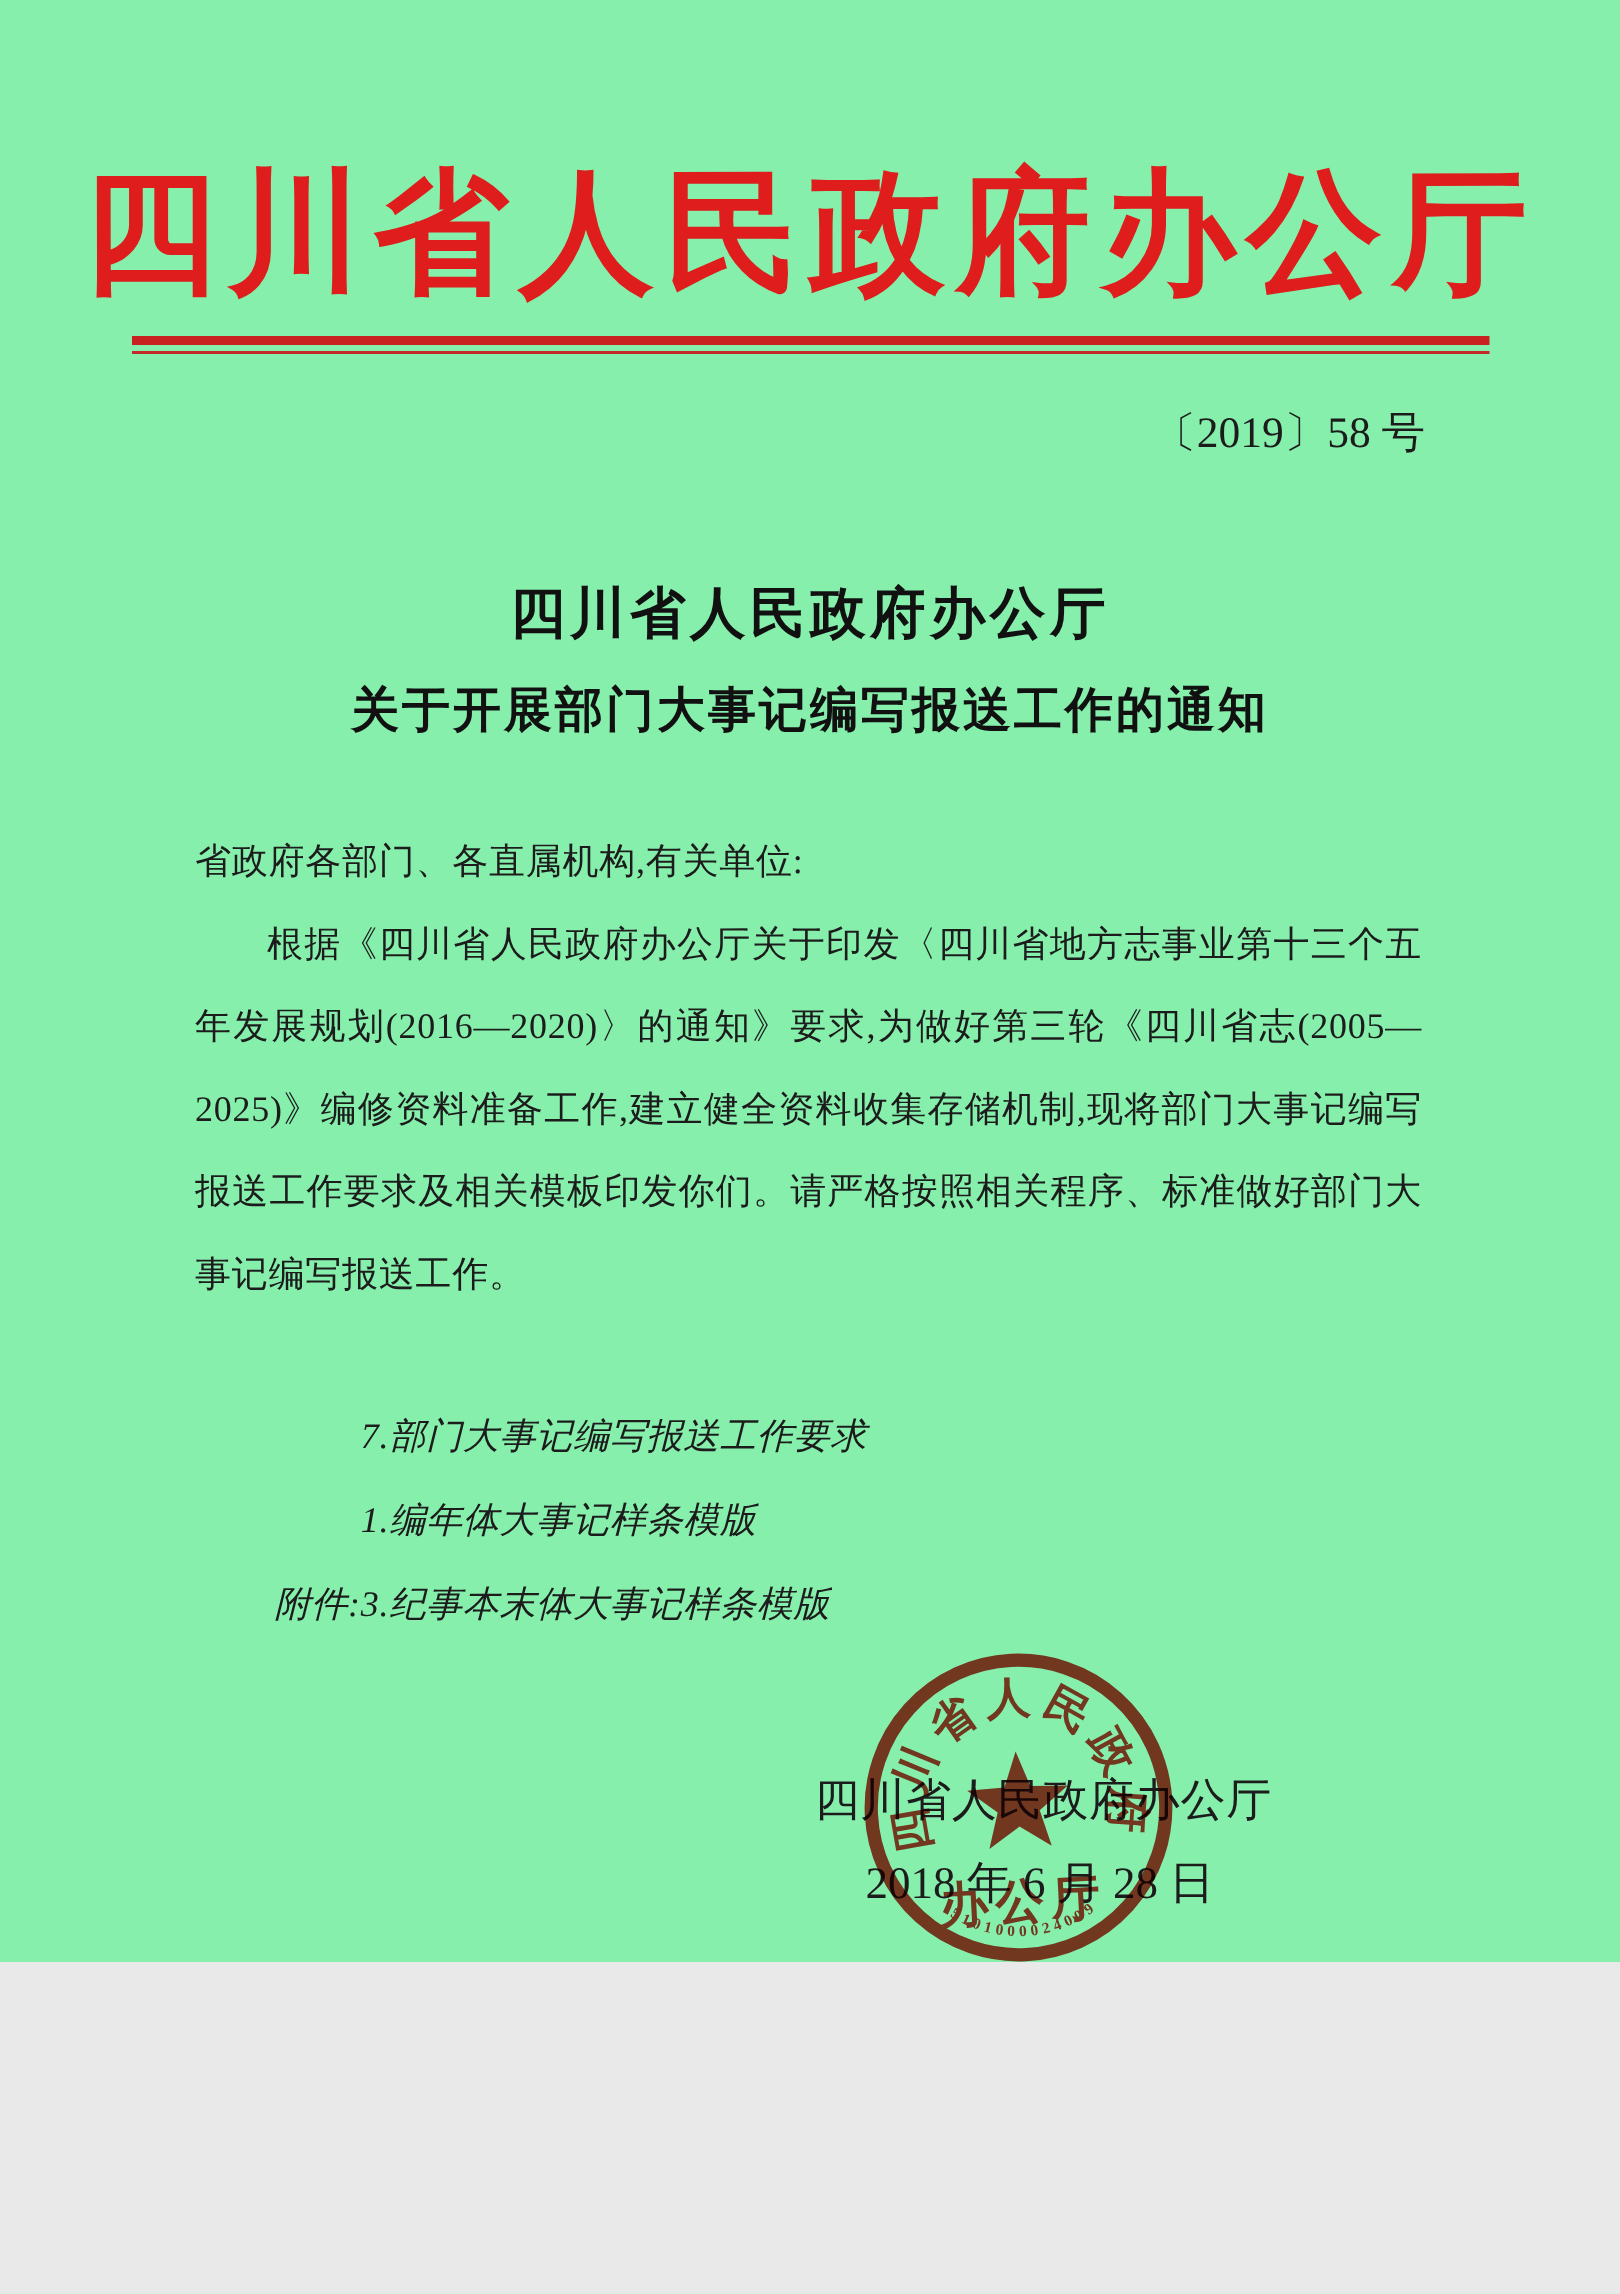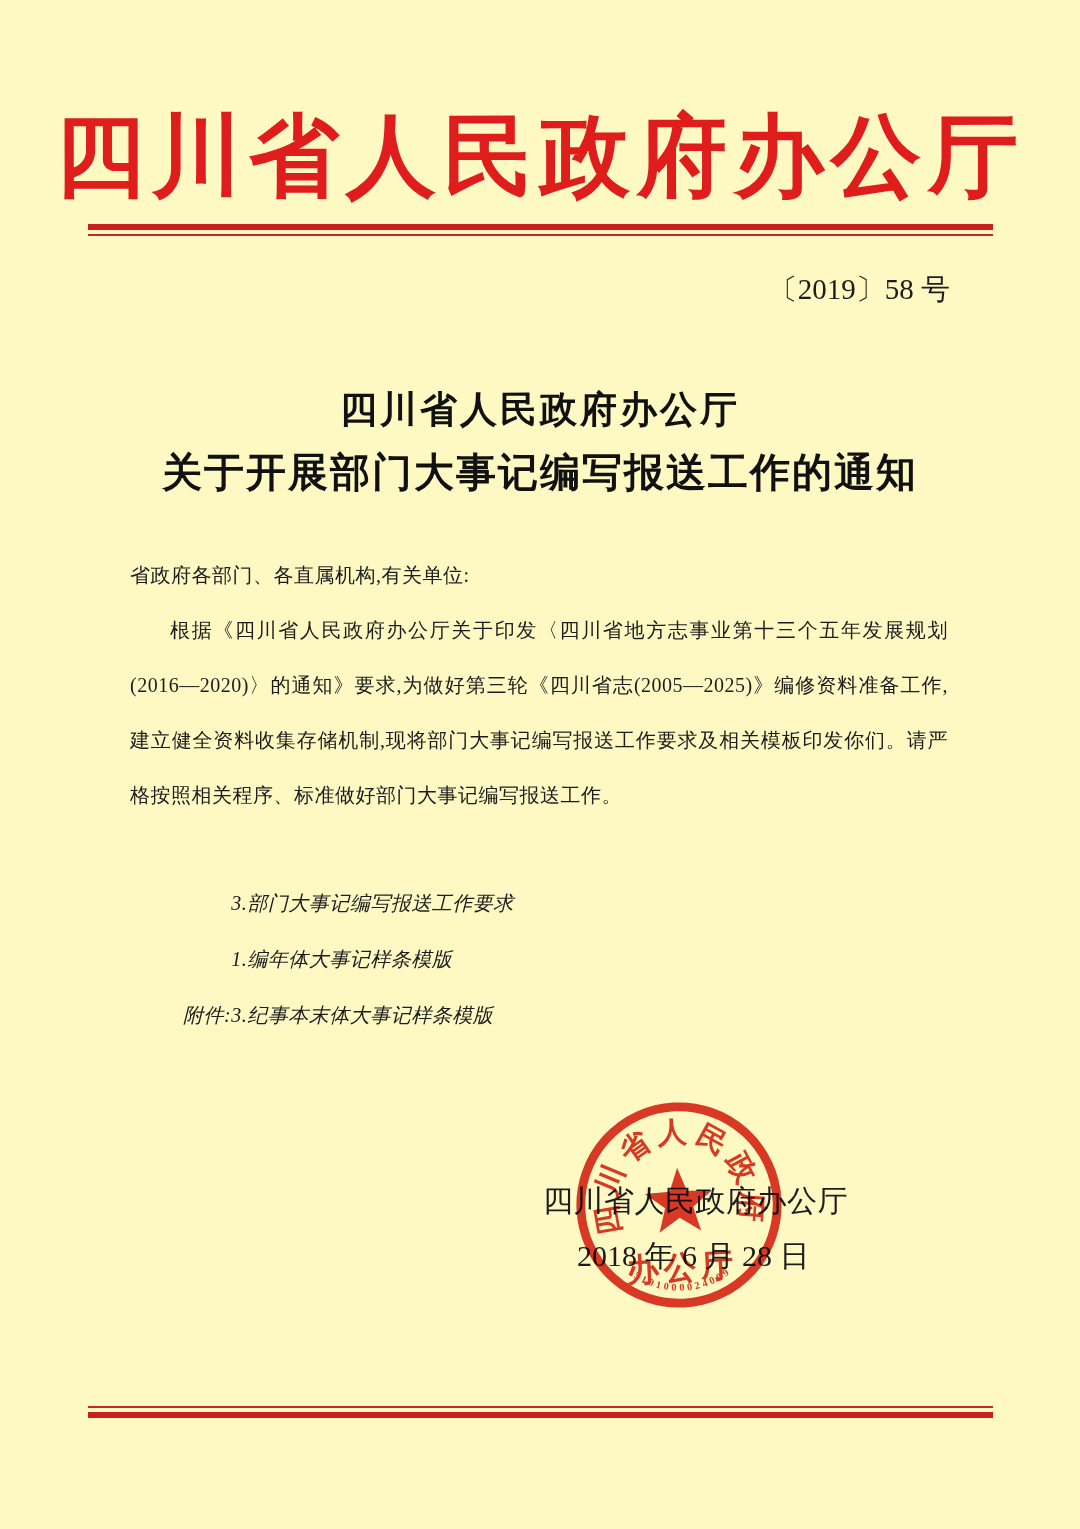--- a/index.html
+++ b/index.html
@@ -3,23 +3,23 @@
 <meta charset="utf-8">
 <style>
   html, body {
     margin: 0;
     padding: 0;
     background: #e9e9e9;
   }
   .page {
     position: relative;
     width: 1080px;
-    height: 1529px;
+    height: 1308px;
     margin: 0 auto;
-    background: #fef9c3;
+    background: #86efac;
     overflow: hidden;
     font-family: "Liberation Serif", "DejaVu Serif", serif;
     color: #1c1c1c;
   }
 
   
   .letterhead {
     position: absolute;
     top: 102px;
     left: 0;
@@ -69,33 +69,33 @@
     color: #111;
   }
   .title-line1 {
     font-size: 37px;
     line-height: 44px;
     letter-spacing: 3px;
     white-space: nowrap;
   }
   .title-line2 {
     margin-top: 17px;
-    font-size: 40px;
+    font-size: 32px;
     line-height: 48px;
     letter-spacing: 2px;
     white-space: nowrap;
   }
 
   
   .body-block {
     position: absolute;
     top: 548px;
     left: 130px;
     width: 818px;
-    font-size: 20px;
+    font-size: 24px;
     line-height: 55px;
     letter-spacing: 0.5px;
   }
   .salutation { margin: 0; }
   .main-para {
     margin: 0;
     text-indent: 2em;
     text-align: justify;
     text-justify: inter-ideograph;
   }
@@ -170,21 +170,21 @@
     <div class="title-line2">关于开展部门大事记编写报送工作的通知</div>
   </div>
 
   <div class="body-block">
     <p class="salutation">省政府各部门、各直属机构,有关单位:</p>
     <p class="main-para">根据《四川省人民政府办公厅关于印发〈四川省地方志事业第十三个五年发展规划(2016—2020)〉的通知》要求,为做好第三轮《四川省志(2005—2025)》编修资料准备工作,建立健全资料收集存储机制,现将部门大事记编写报送工作要求及相关模板印发你们。请严格按照相关程序、标准做好部门大事记编写报送工作。</p>
 
     <div class="attachments">
       <span class="att-label">附件:</span>
       <div class="att-list">
-        <div class="att-item">3.部门大事记编写报送工作要求</div>
+        <div class="att-item">7.部门大事记编写报送工作要求</div>
         <div class="att-item">1.编年体大事记样条模版</div>
         <div class="att-item">3.纪事本末体大事记样条模版</div>
       </div>
     </div>
   </div>
 
   <div class="sign-name">四川省人民政府办公厅</div>
 
   <div class="sign-date">2018 年 6 月 28 日</div>
 

